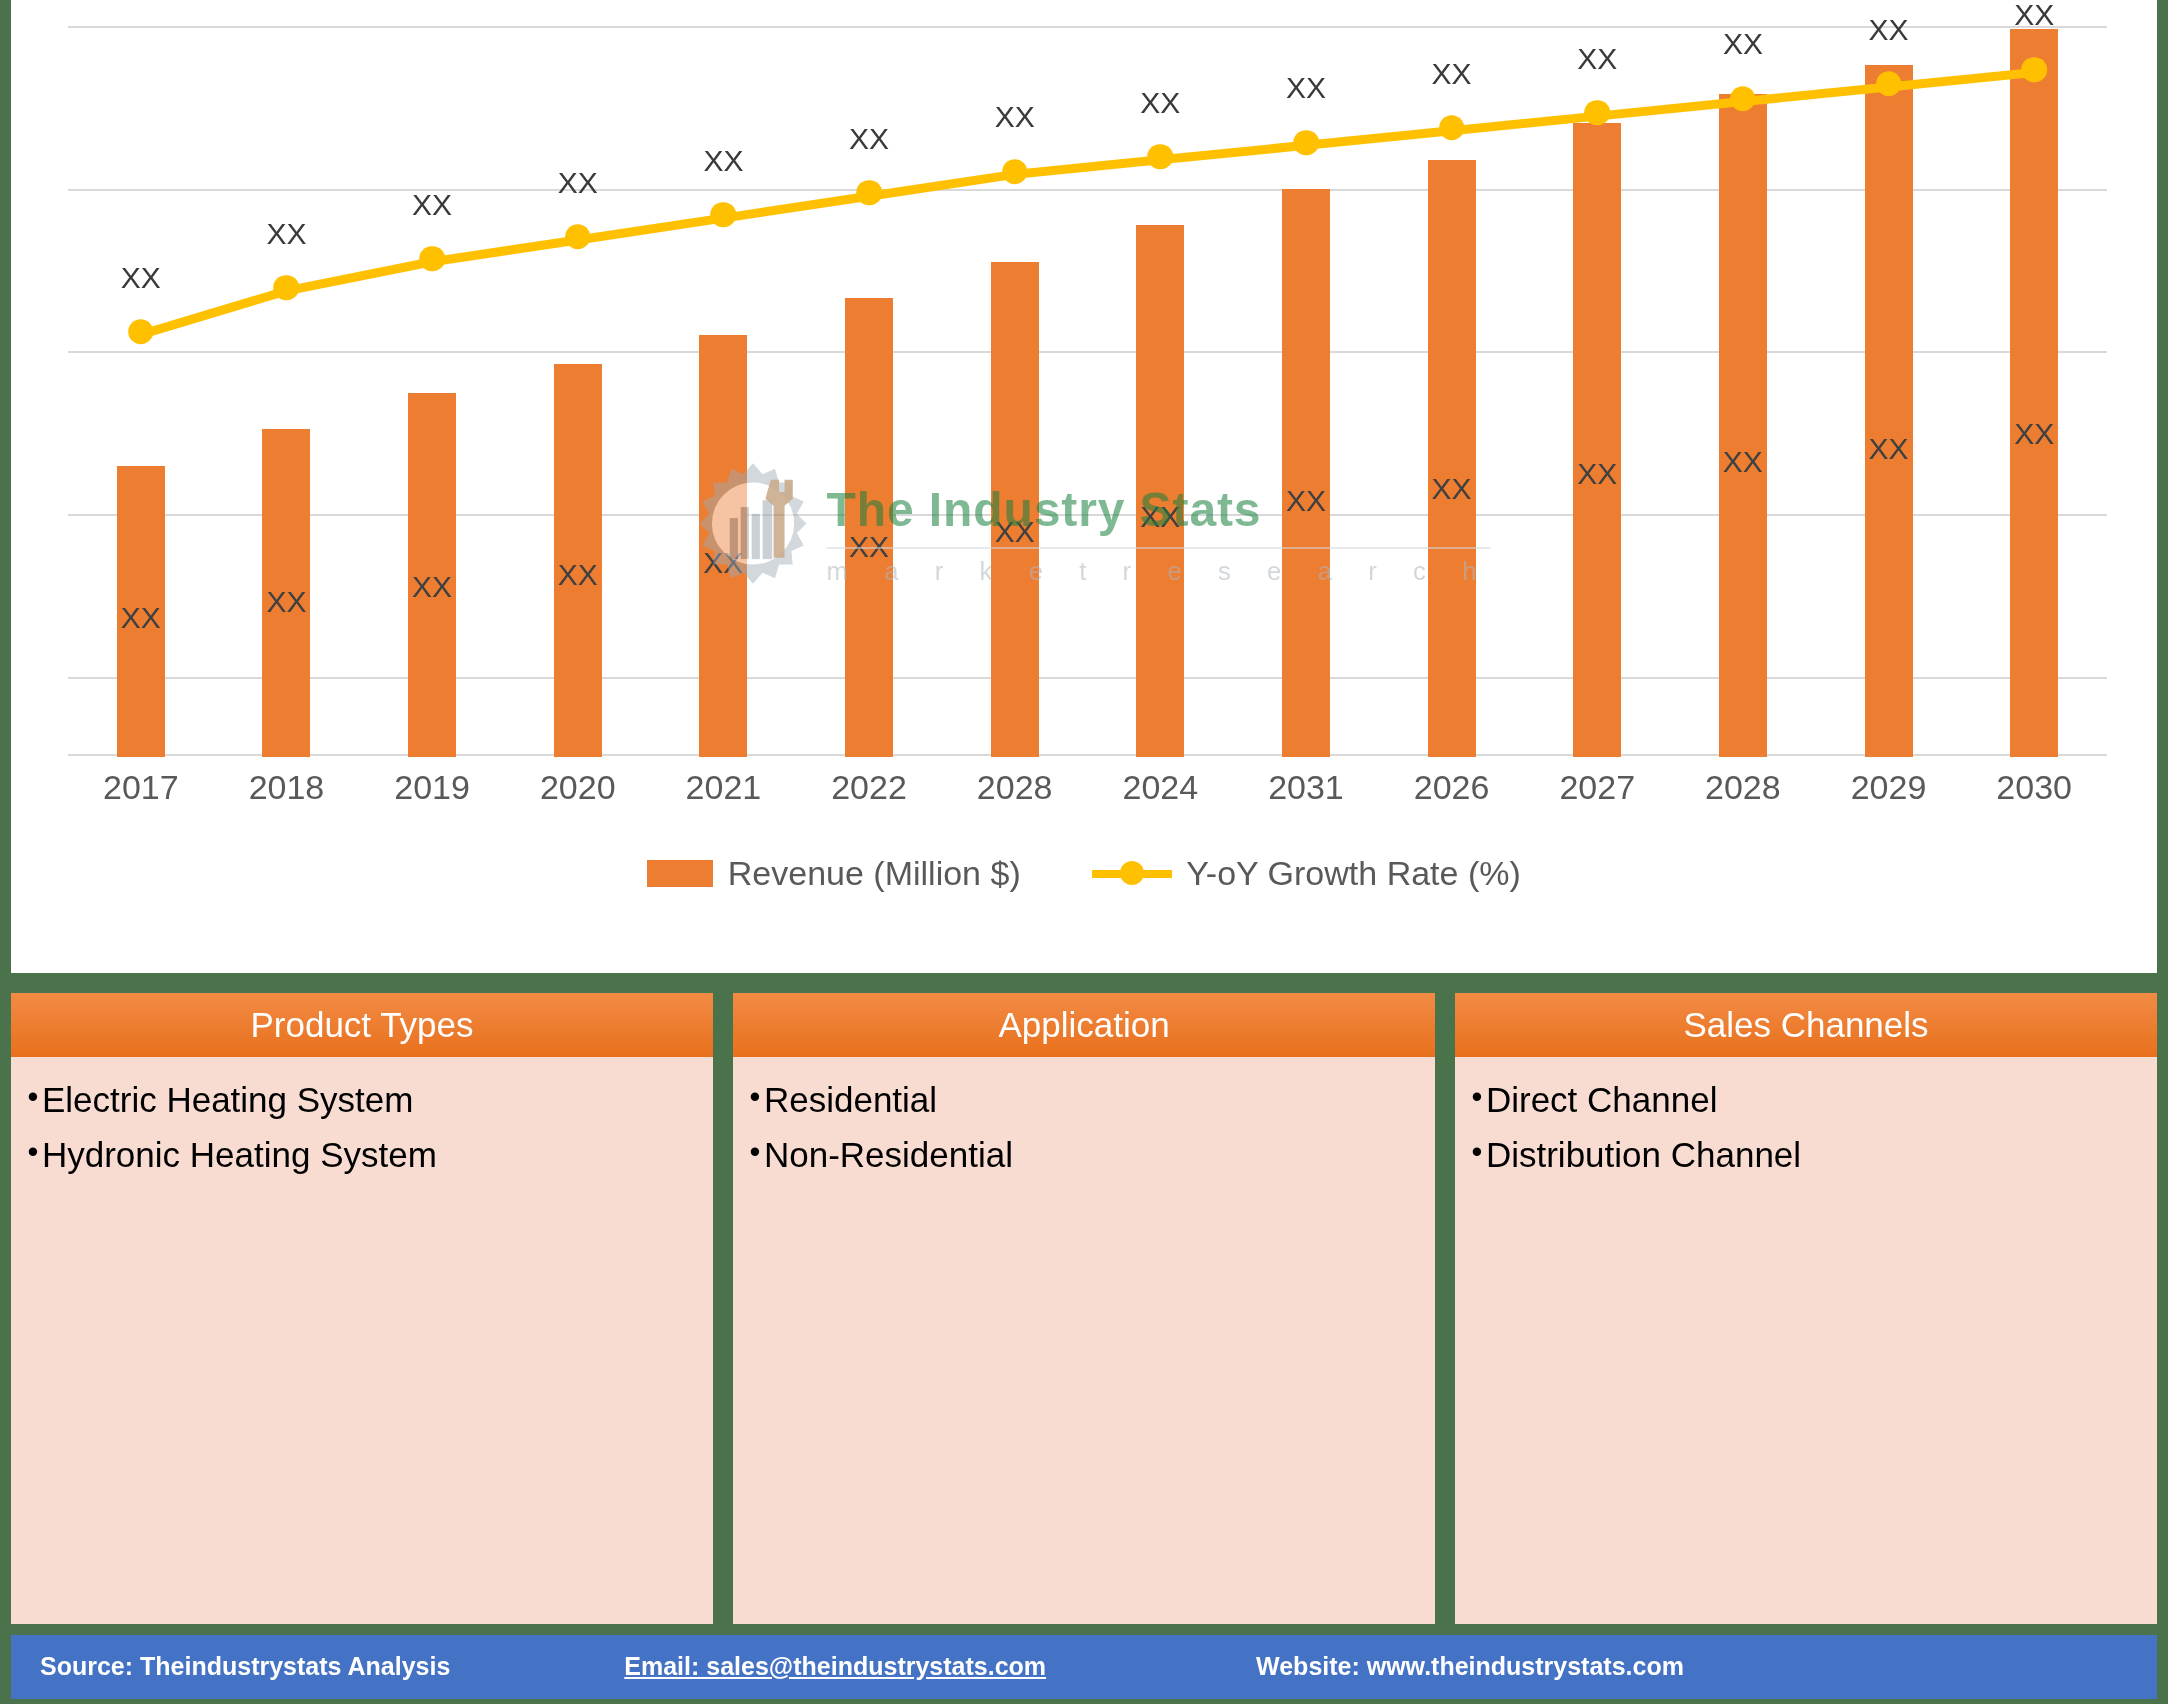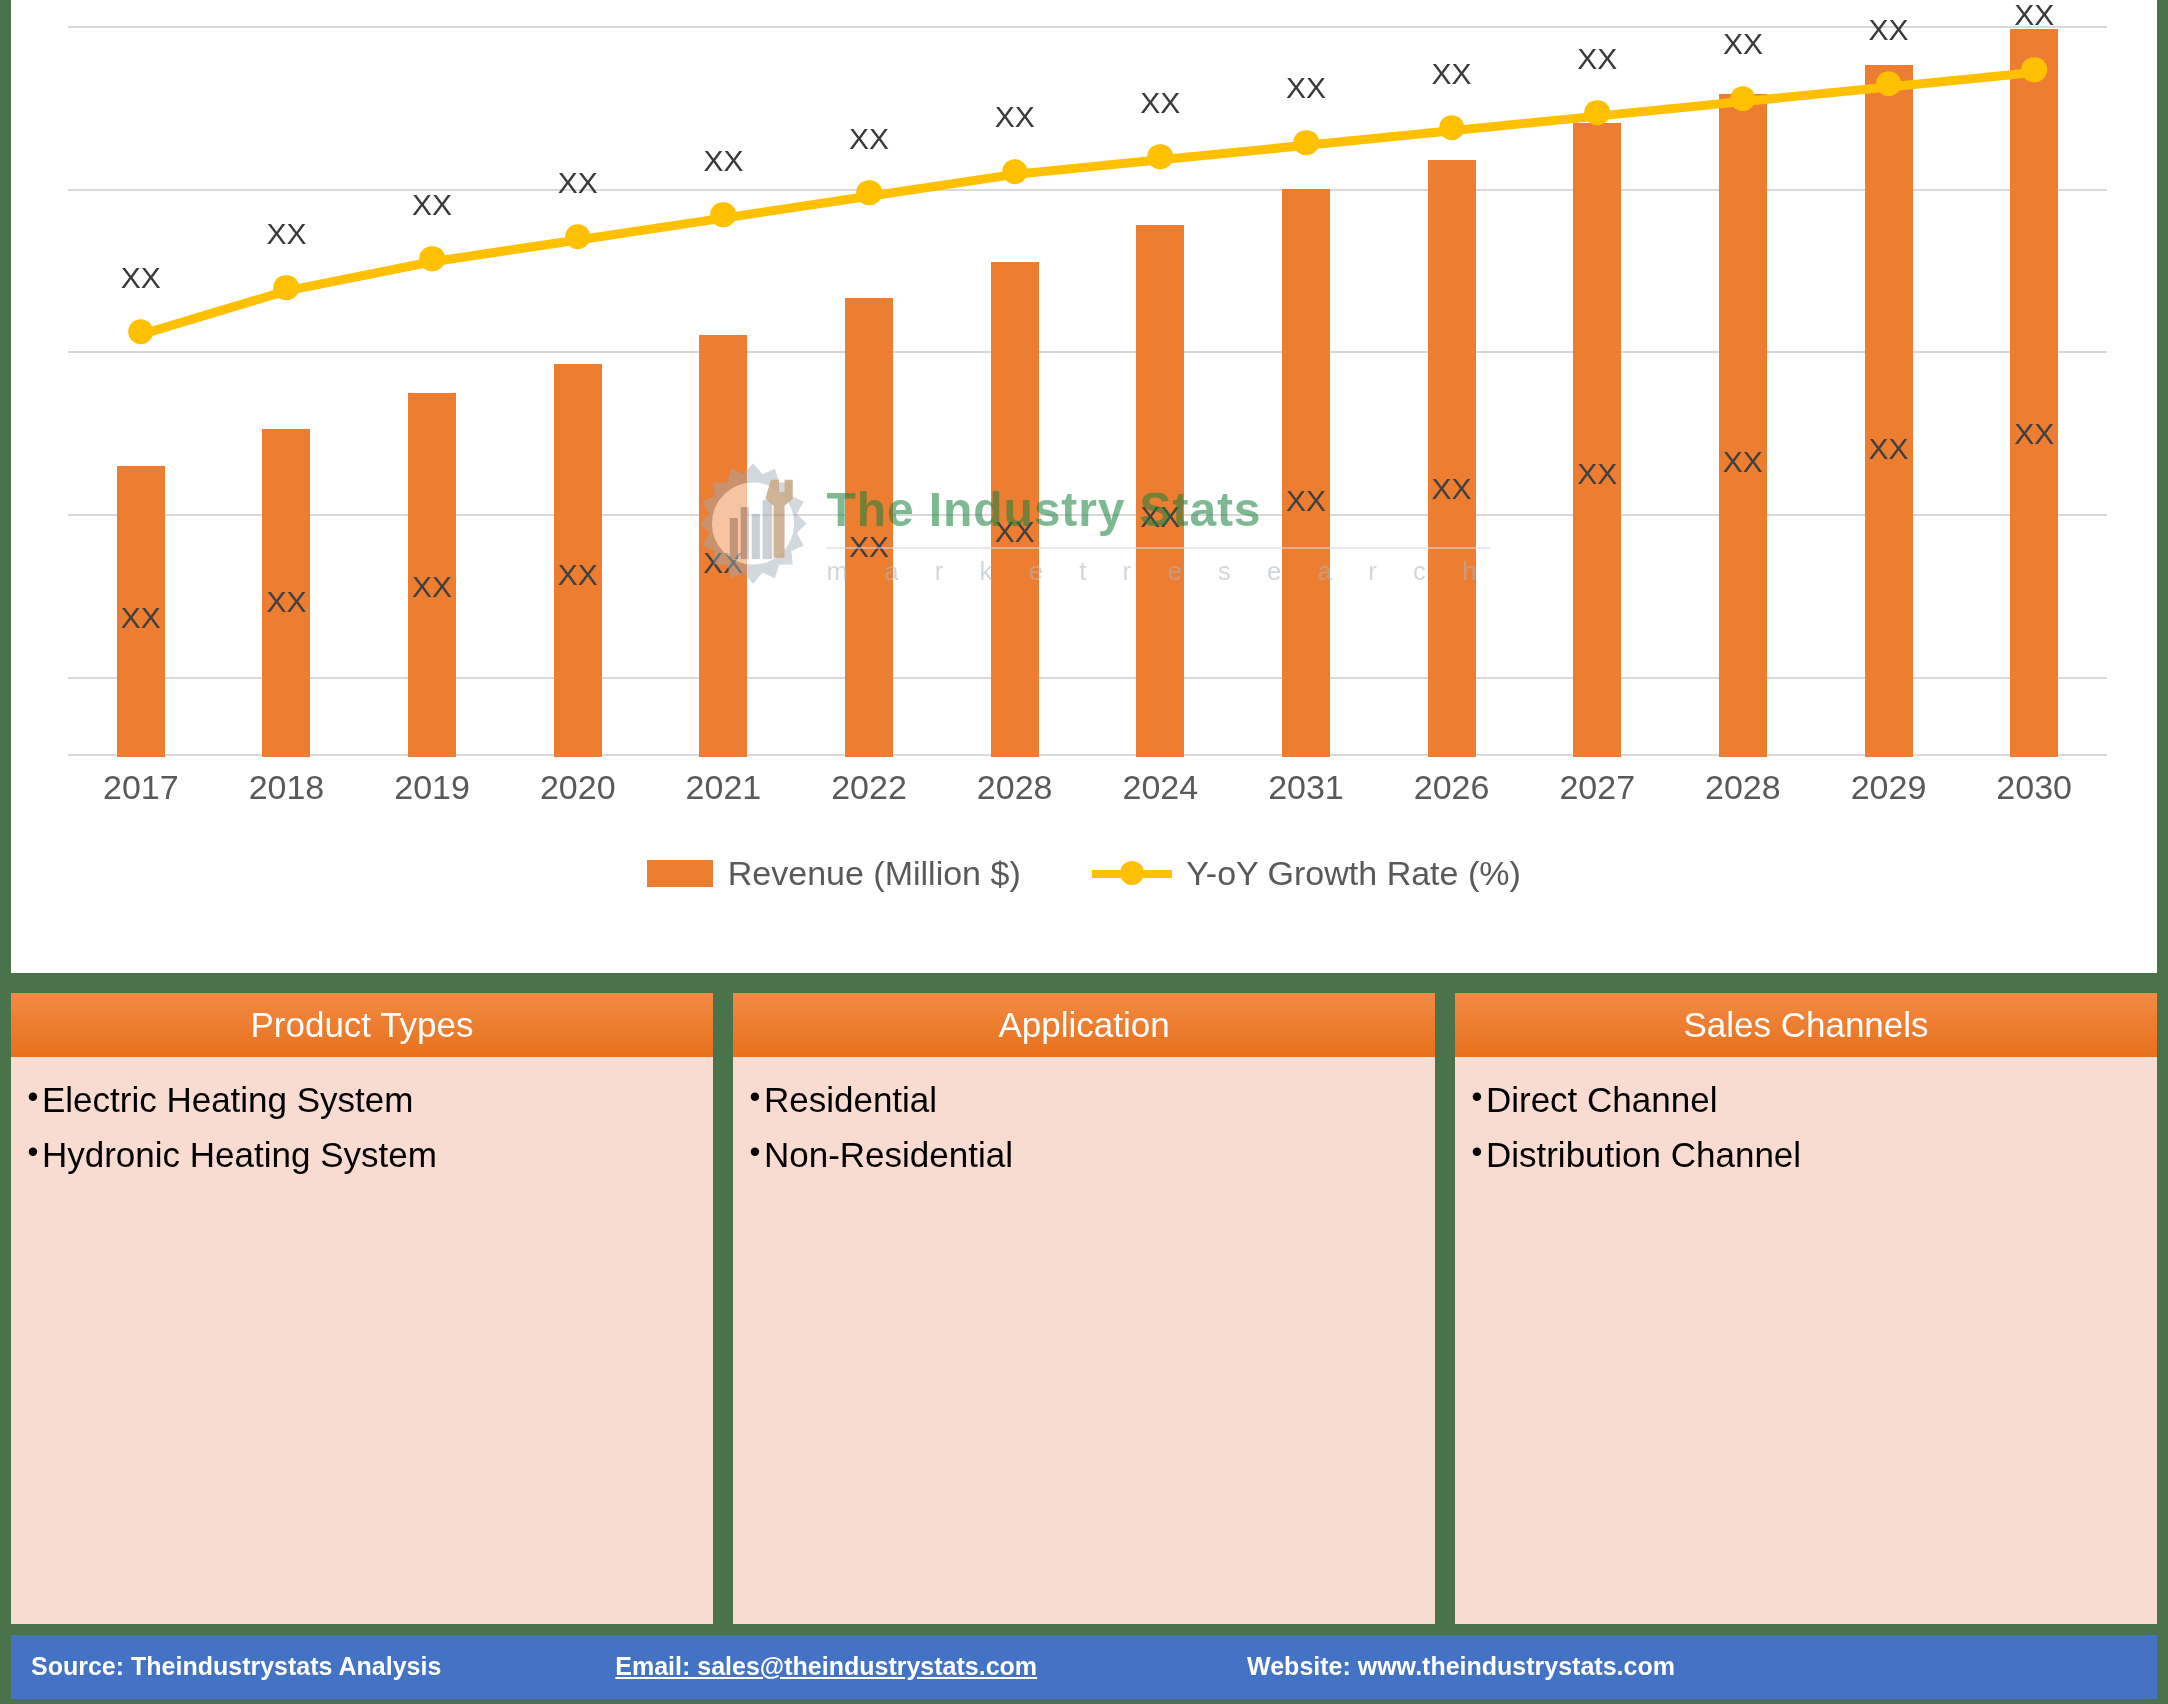--- a/index.html
+++ b/index.html
@@ -204,21 +204,21 @@
     height:64px;
     background:#4472C4;
     display:flex;align-items:center;
     box-sizing:border-box;
     margin:11px 11px 5.5px 11px;
   }
   .footer-cell{
     color:#ffffff;font-size:25px;font-weight:bold;
     white-space:nowrap;
   }
-  #footer-source{padding-left:20px;}
+  #footer-source{padding-left:29px;}
   #footer-email{margin-left:174px;text-decoration:underline;}
   #footer-web{margin-left:210px;}
 </style>
 </head>
 <body>
 
 <div id="page">
 
 
   <div id="chart-card">

